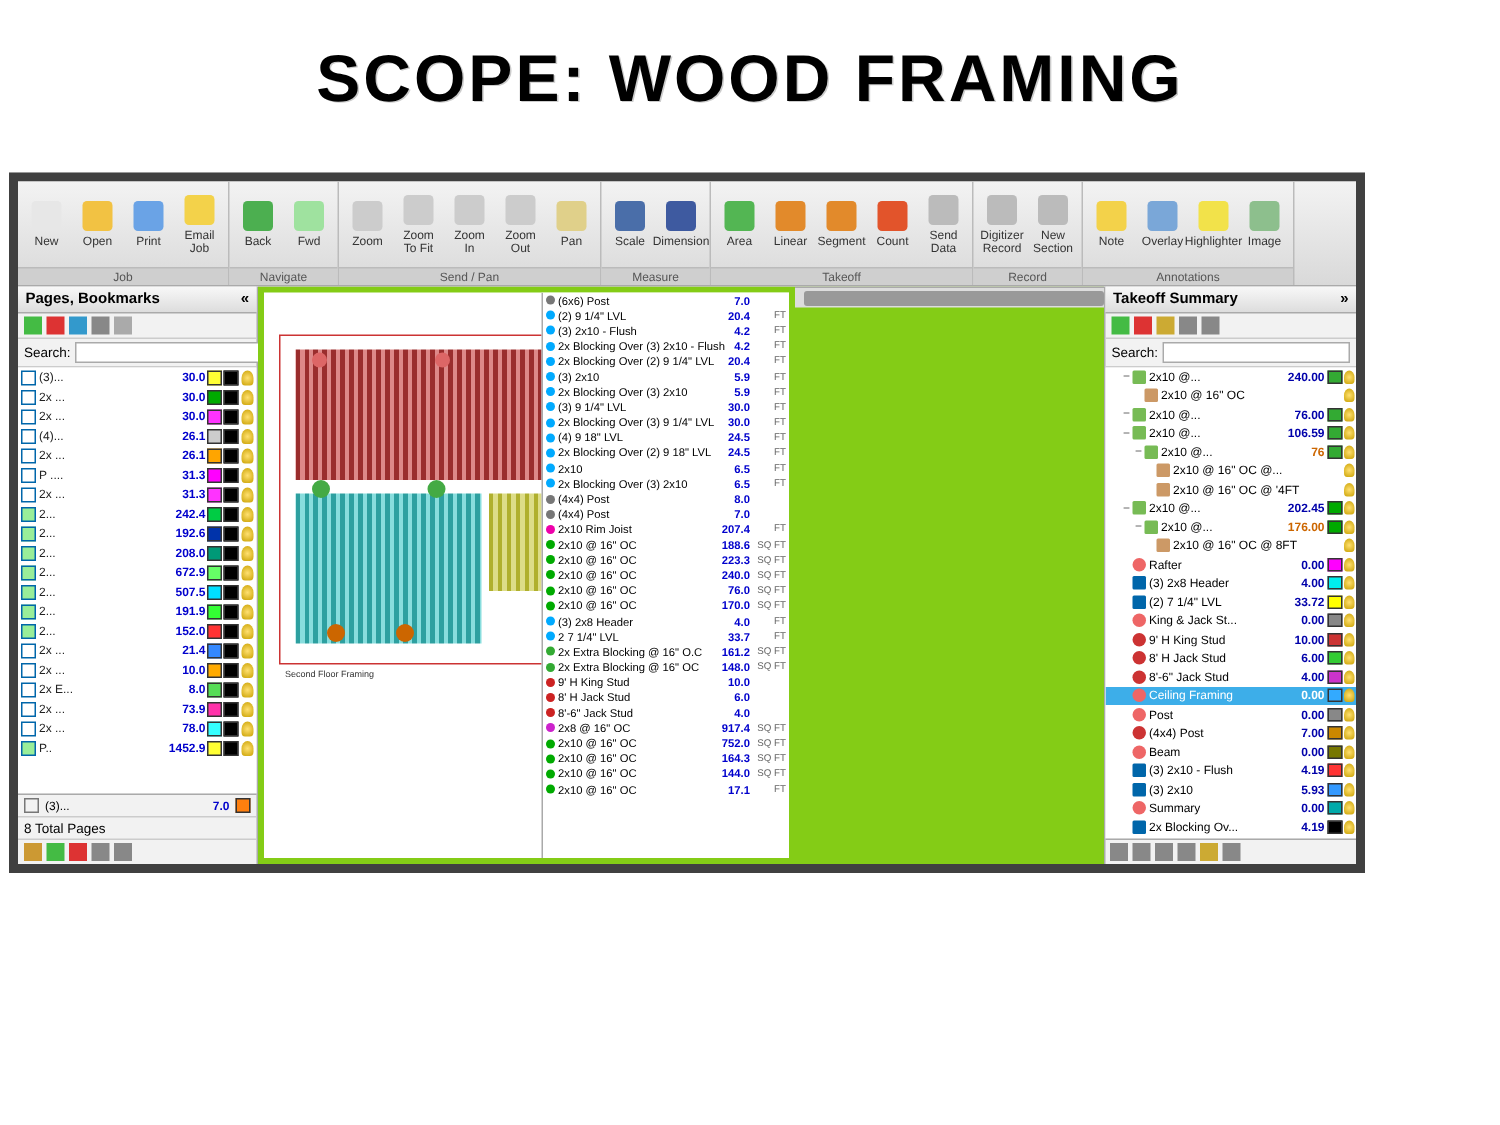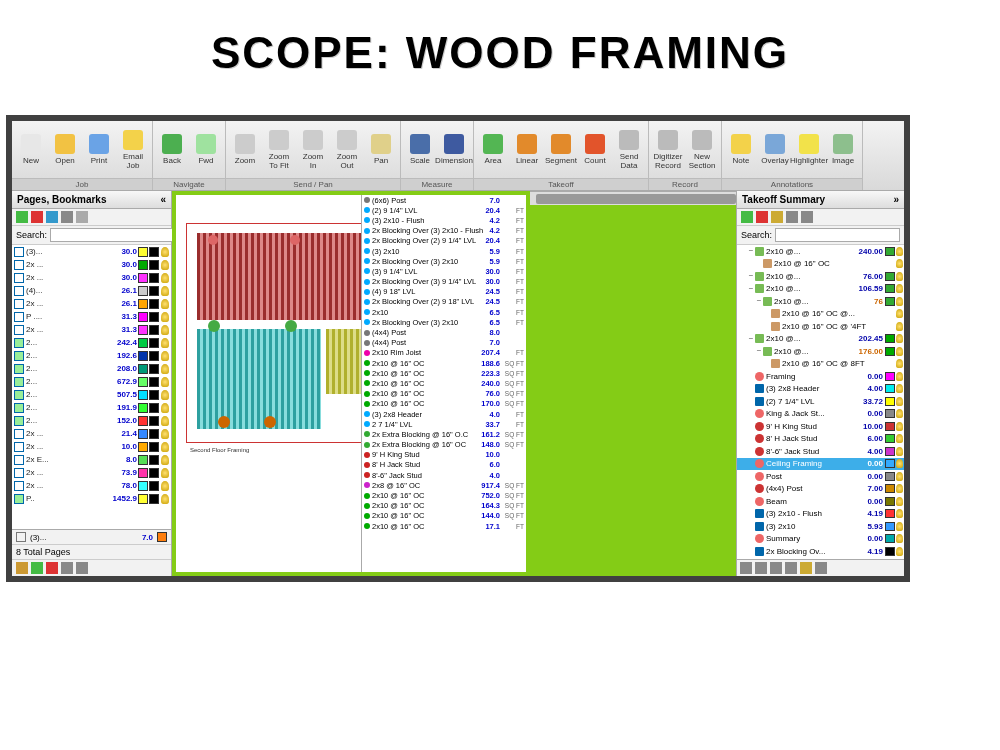--- a/index.html
+++ b/index.html
@@ -731,21 +731,21 @@
           </div>
           <div class="sum-item" style="padding-left: 26px;">
             <span class="sum-exp"></span>
             <div class="sum-ico" style="background:#c96;border-radius:1px"></div>
             <span class="sum-name">2x10 @ 16" OC @ 8FT</span>
             <div class="sum-bulb"></div>
           </div>
           <div class="sum-item" style="padding-left: 10px;">
             <span class="sum-exp"></span>
             <div class="sum-ico" style="background:#e66;border-radius:50%"></div>
-            <span class="sum-name">Framing</span>
+            <span class="sum-name">Rafter</span>
             <span class="sum-val" style="color:#00a">0.00</span>
             <div class="sum-sw" style="background:#f0f"></div>
             <div class="sum-bulb"></div>
           </div>
           <div class="sum-item" style="padding-left: 10px;">
             <span class="sum-exp"></span>
             <div class="sum-ico" style="background:#06a;border-radius:1px"></div>
             <span class="sum-name">(3) 2x8 Header</span>
             <span class="sum-val" style="color:#00a">4.00</span>
             <div class="sum-sw" style="background:#0ee"></div>

